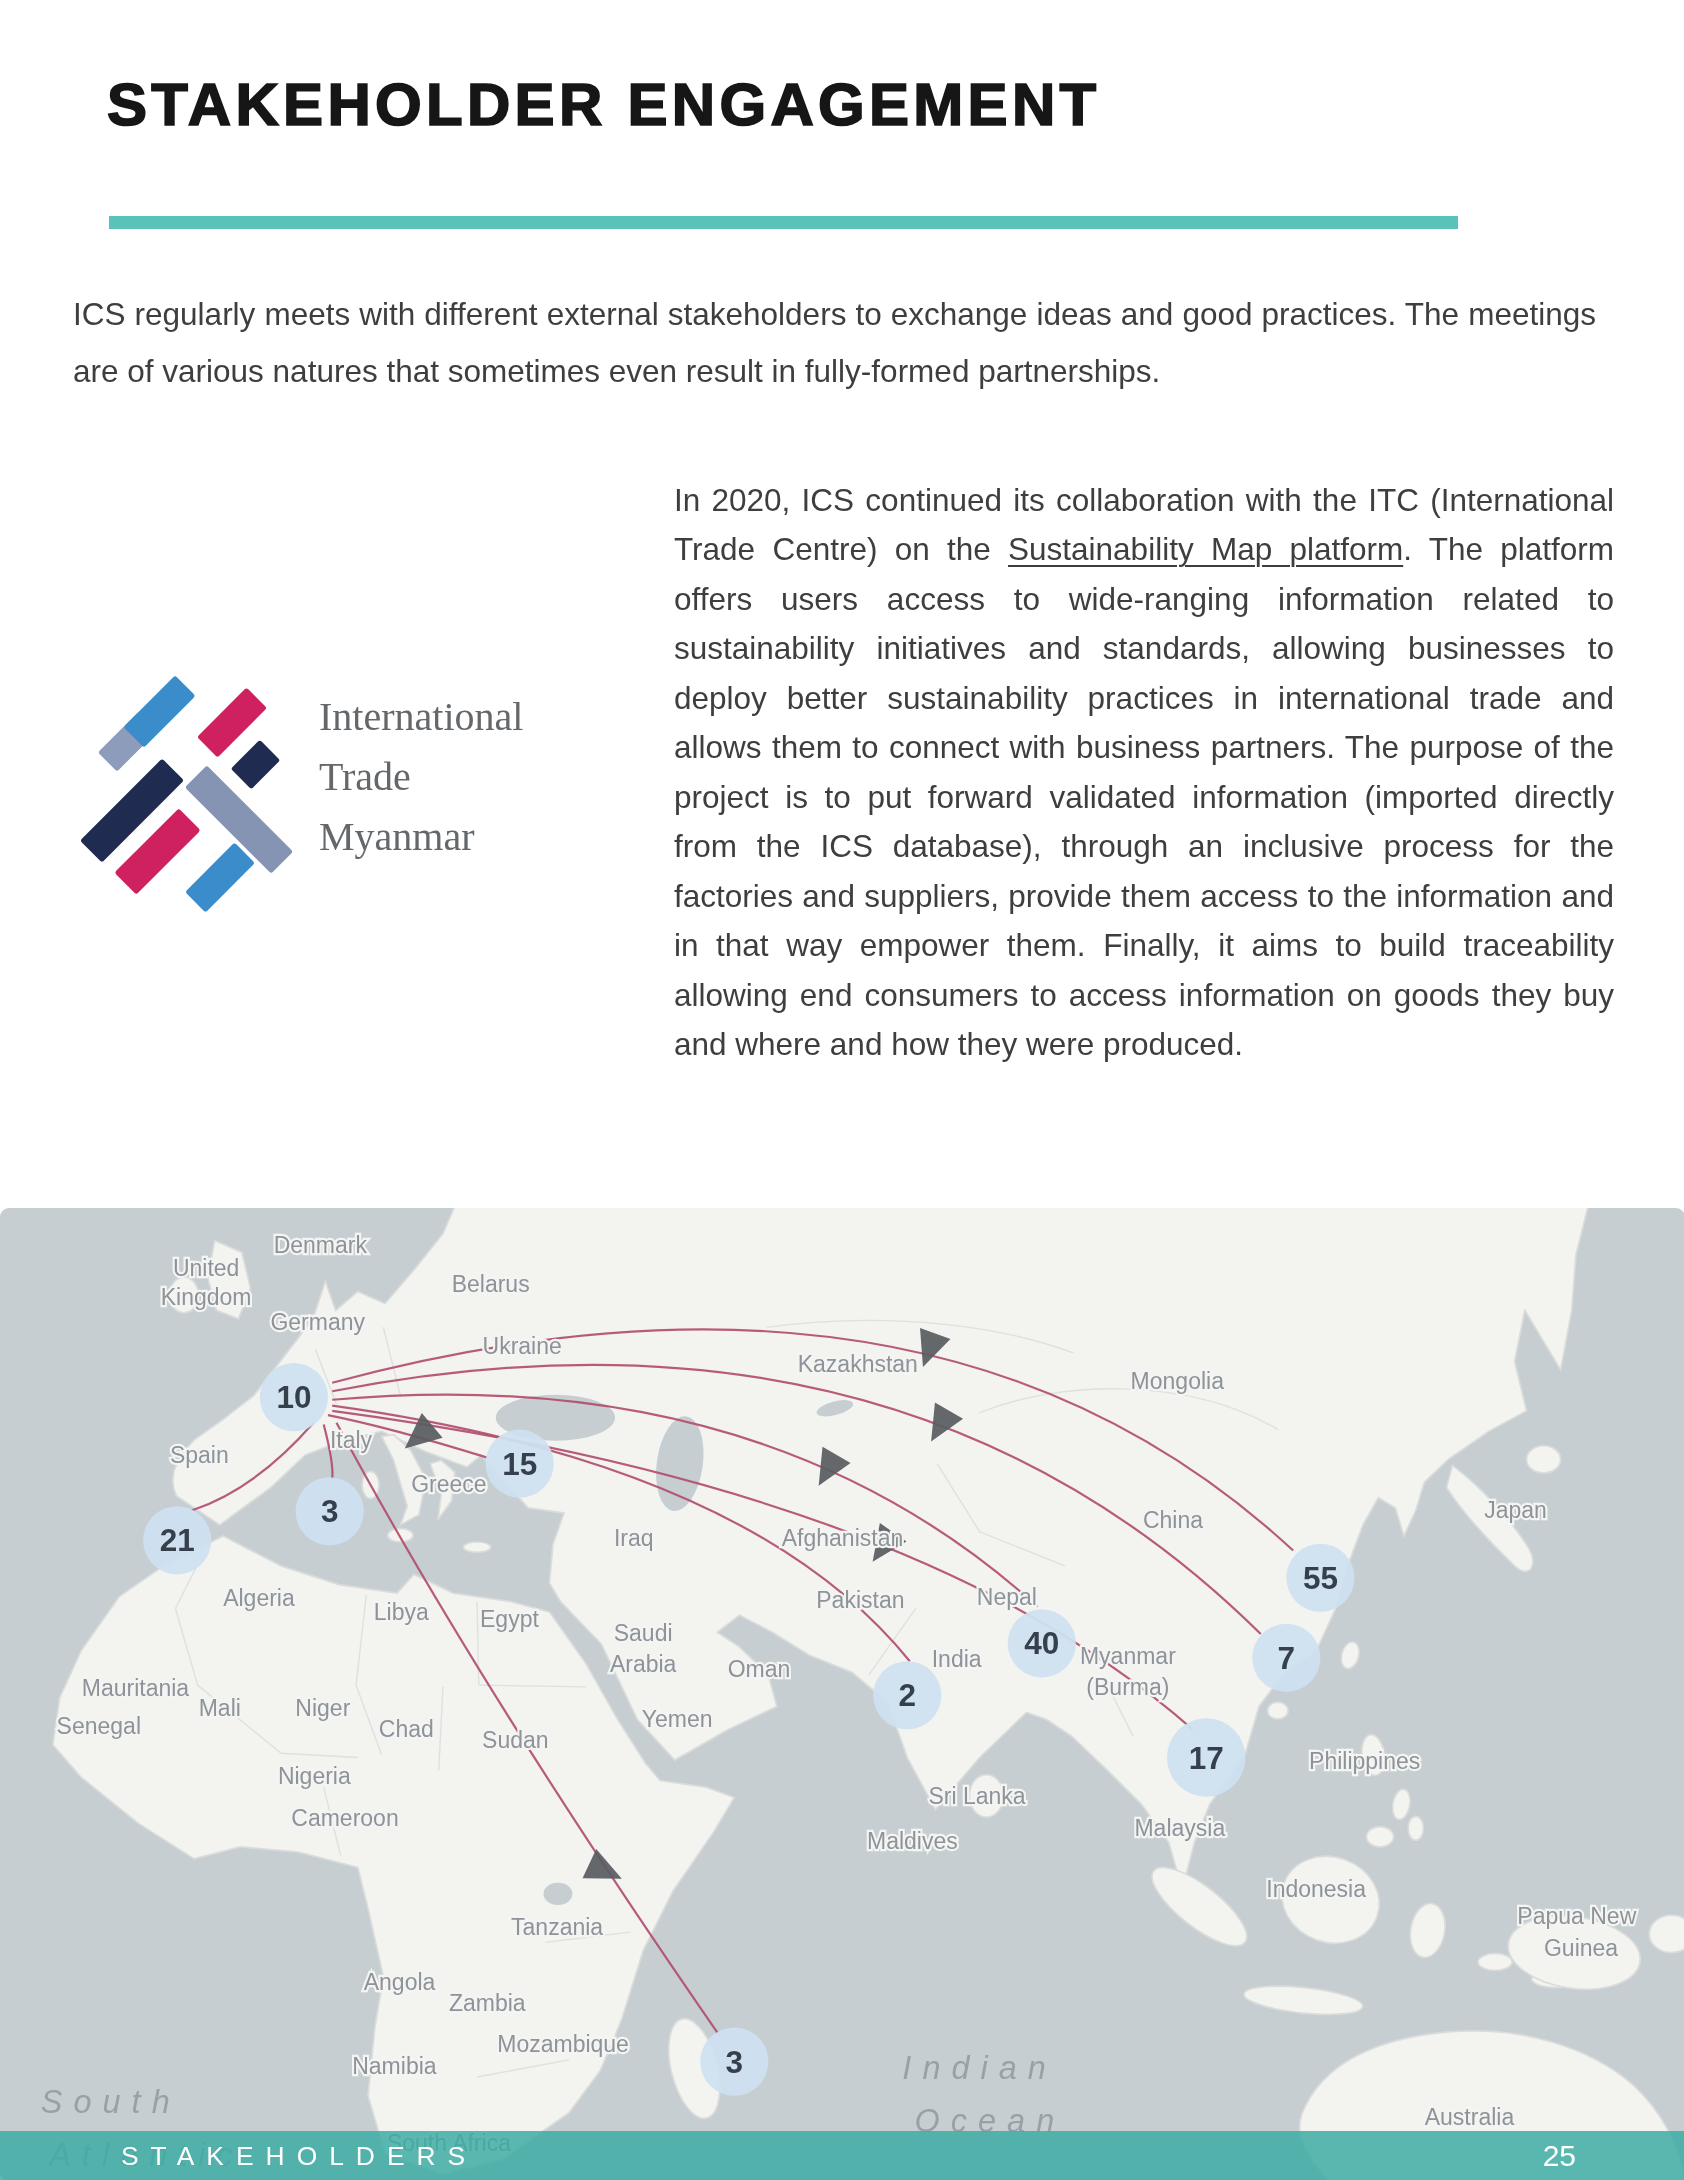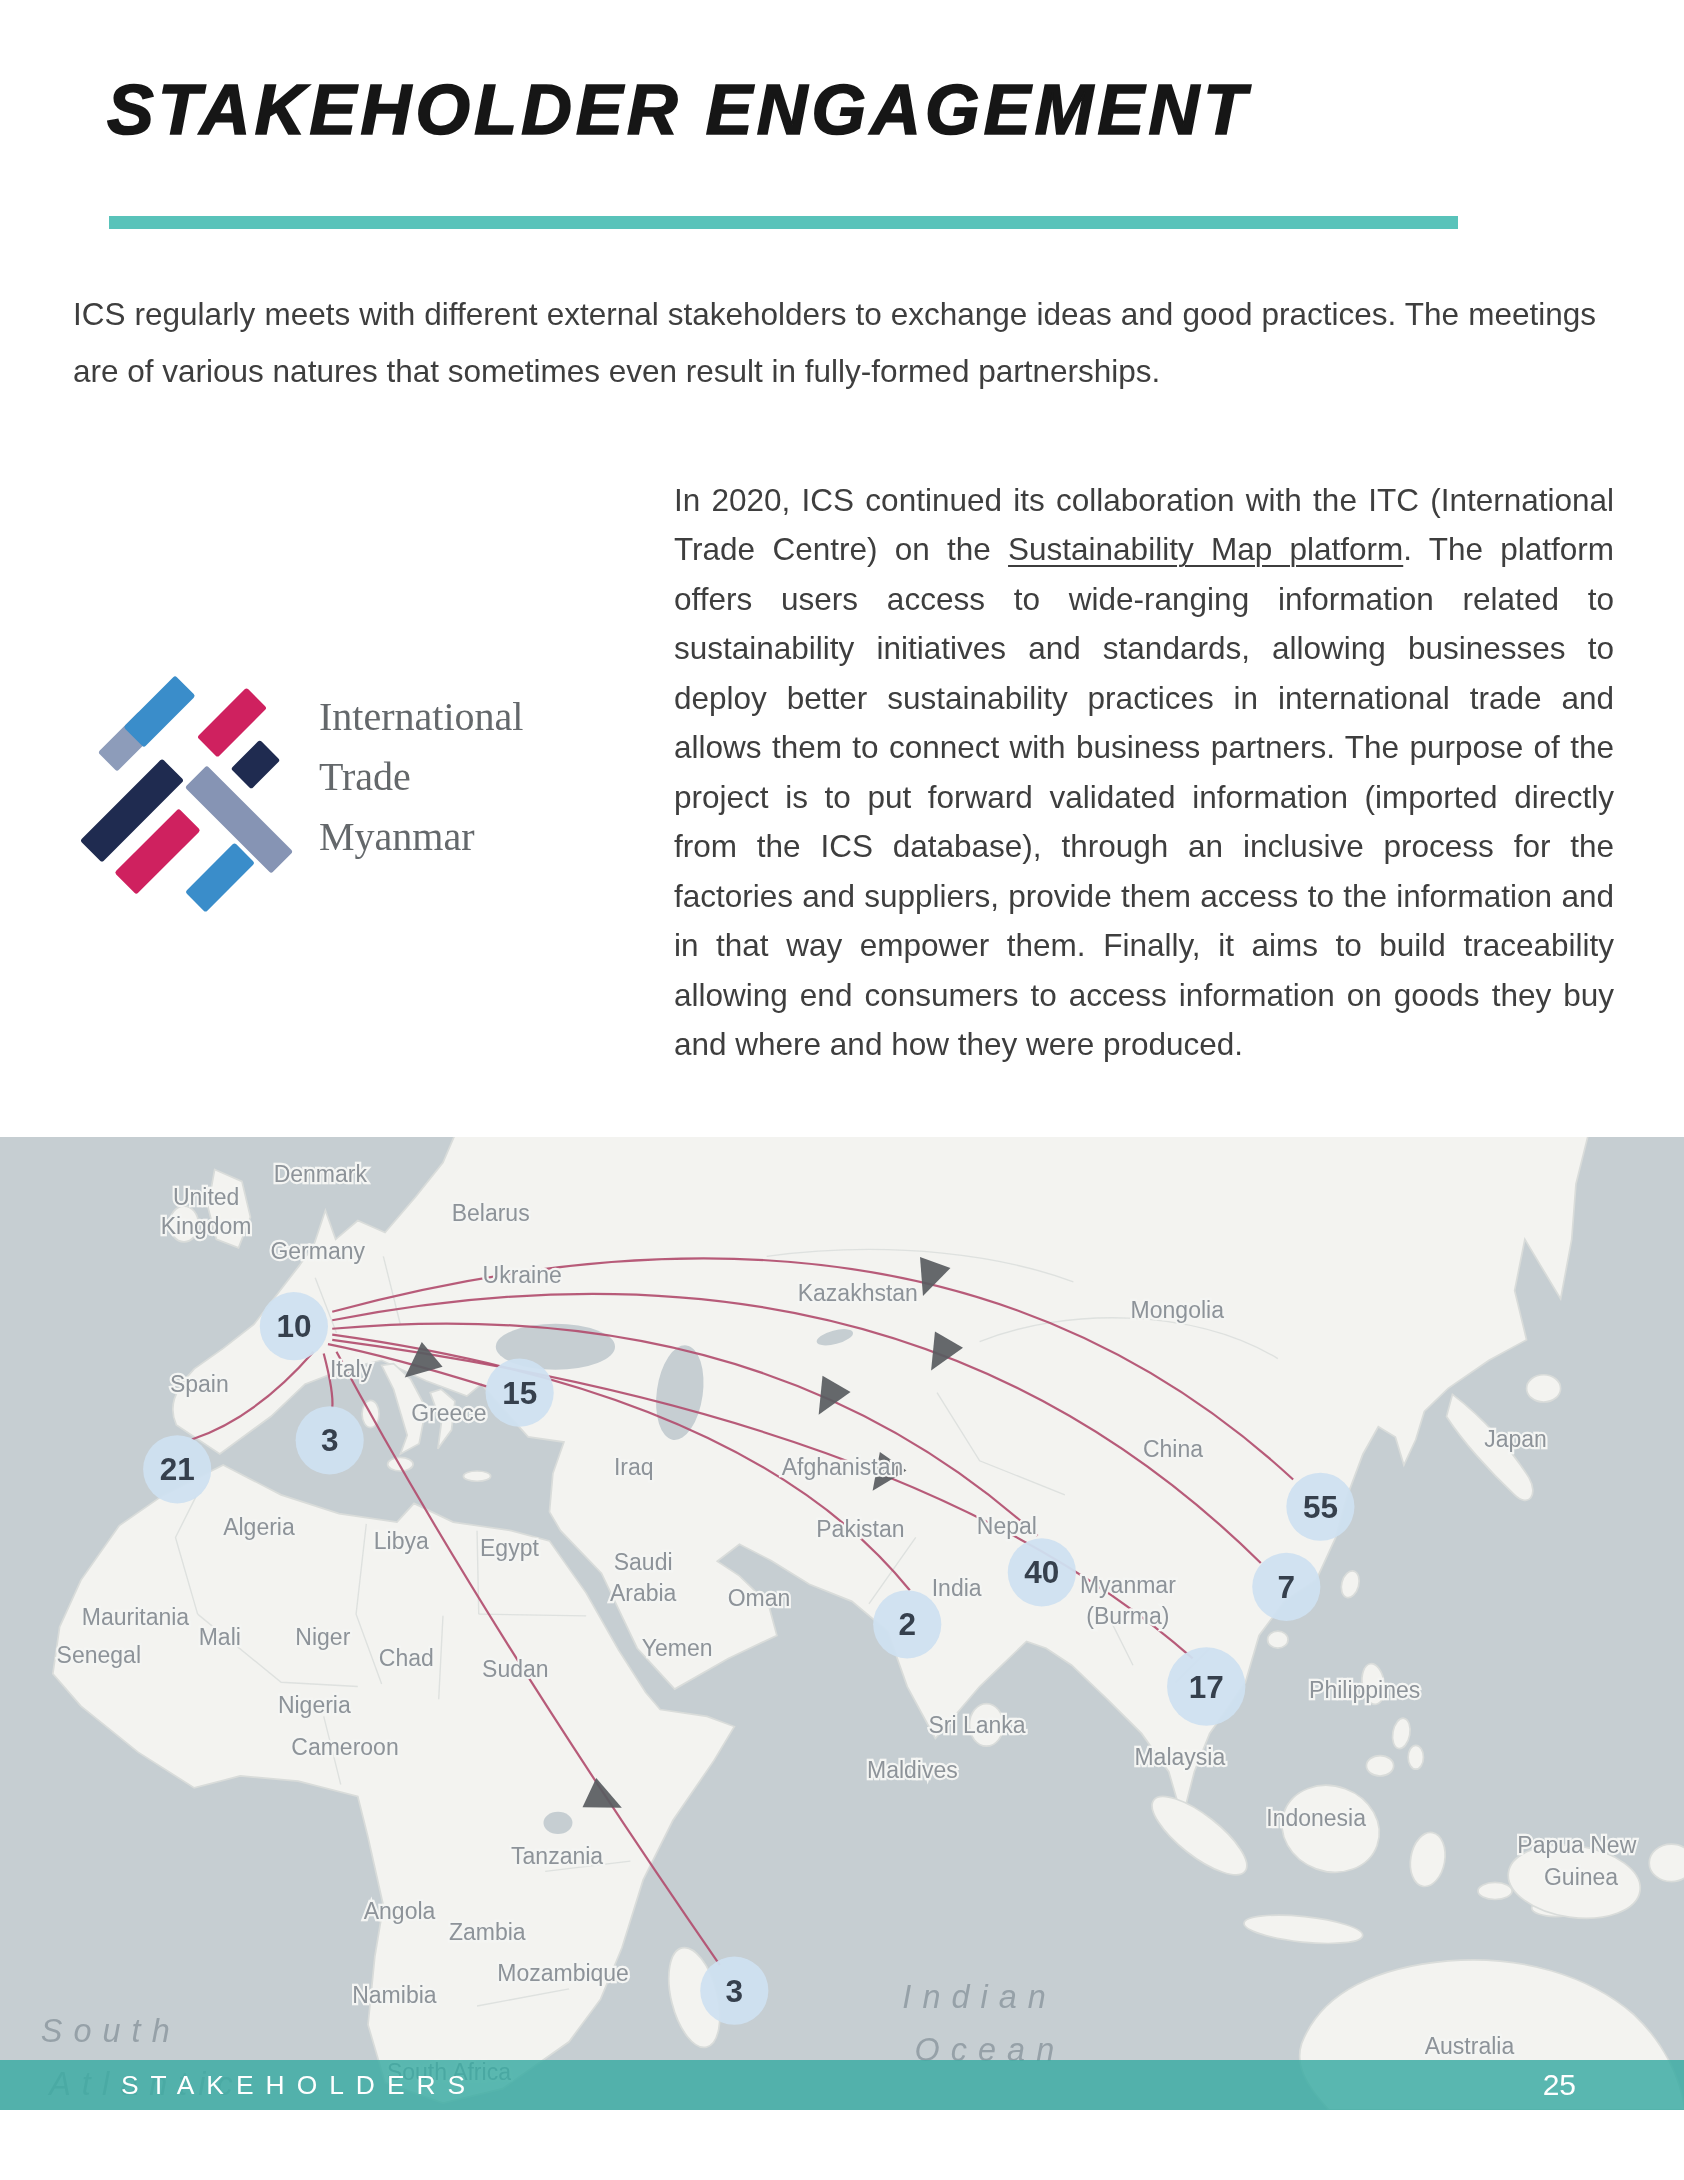--- a/index.html
+++ b/index.html
@@ -1,41 +1,41 @@
 <!DOCTYPE html>
 <html style="font-size:13.6px"><head>
 <meta charset="utf-8">
 <style>
   html,body{margin:0;padding:0;background:#ffffff;}
   .page{position:relative;width:1685px;height:2181px;background:#ffffff;overflow:hidden;
         font-family:"Liberation Sans",sans-serif;}
 
   
-  .title{position:absolute;left:107px;top:70px;margin:0;font-size:70px;font-weight:700;
-         letter-spacing:4.3px;color:#161616;-webkit-text-stroke:1.7px #161616;white-space:nowrap;font-style:italic;}
+  .title{position:absolute;left:107px;top:70px;margin:0;font-size:60px;font-weight:700;
+         letter-spacing:4.3px;color:#161616;-webkit-text-stroke:1.7px #161616;white-space:nowrap;}
   .title-underline{position:absolute;left:109px;top:216px;width:1349px;height:12.8px;background:#59c3ba;}
 
   
   .intro{position:absolute;left:73px;top:286px;width:1523px;margin:0;font-size:31.5px;line-height:1.8;
          text-align:justify;color:#3e3e3e;}
 
   
   .article{position:absolute;left:662px;top:464px;width:940px;margin:12px;font-size:31.5px;line-height:1.57;
            text-align:justify;color:#3e3e3e;}
   .article .link{color:#3e3e3e;text-decoration:underline;text-underline-offset:5.1px;text-decoration-thickness:1.7px;cursor:pointer;}
 
   
   .itc-logo{position:absolute;left:77px;top:671px;width:545px;height:264px;}
   .itc-graphic{position:absolute;left:0;top:0;width:230px;height:256px;}
   .bar{position:absolute;border-radius:2.6px;transform-origin:center;}
   .itc-text{position:absolute;left:242px;top:16px;font-family:"Liberation Serif",serif;
             font-size:40px;color:#64686b;line-height:1.5;white-space:nowrap;}
 
   
-  .map-wrap{position:absolute;left:0;top:1137px;width:1685px;height:973px;background:#c6ced2;}
+  .map-wrap{position:absolute;left:0;top:1208px;width:1685px;height:973px;background:#c6ced2;border-radius:9px;}
   .map-wrap svg{display:block;}
   .land{fill:#f3f3f0;stroke:#d9dcda;stroke-width:2;}
   .sea{fill:#c6ced2;stroke:none;}
   .border{fill:none;stroke:#dcdfdd;stroke-width:1.6;opacity:.95;}
   .arc{fill:none;stroke:#b24e6f;stroke-width:2.6;opacity:.92;}
   .arrow{fill:#595d61;opacity:.93;}
   .lbl{font-family:"Liberation Sans",sans-serif;font-size:27px;fill:#8d9399;text-anchor:middle;
        paint-order:stroke;stroke:#f4f5f3;stroke-width:5px;font-weight:400;}
   .olbl{font-family:"Liberation Sans",sans-serif;font-size:38px;font-style:italic;letter-spacing:13px;
         fill:#96a1a8;text-anchor:middle;stroke:none;}

